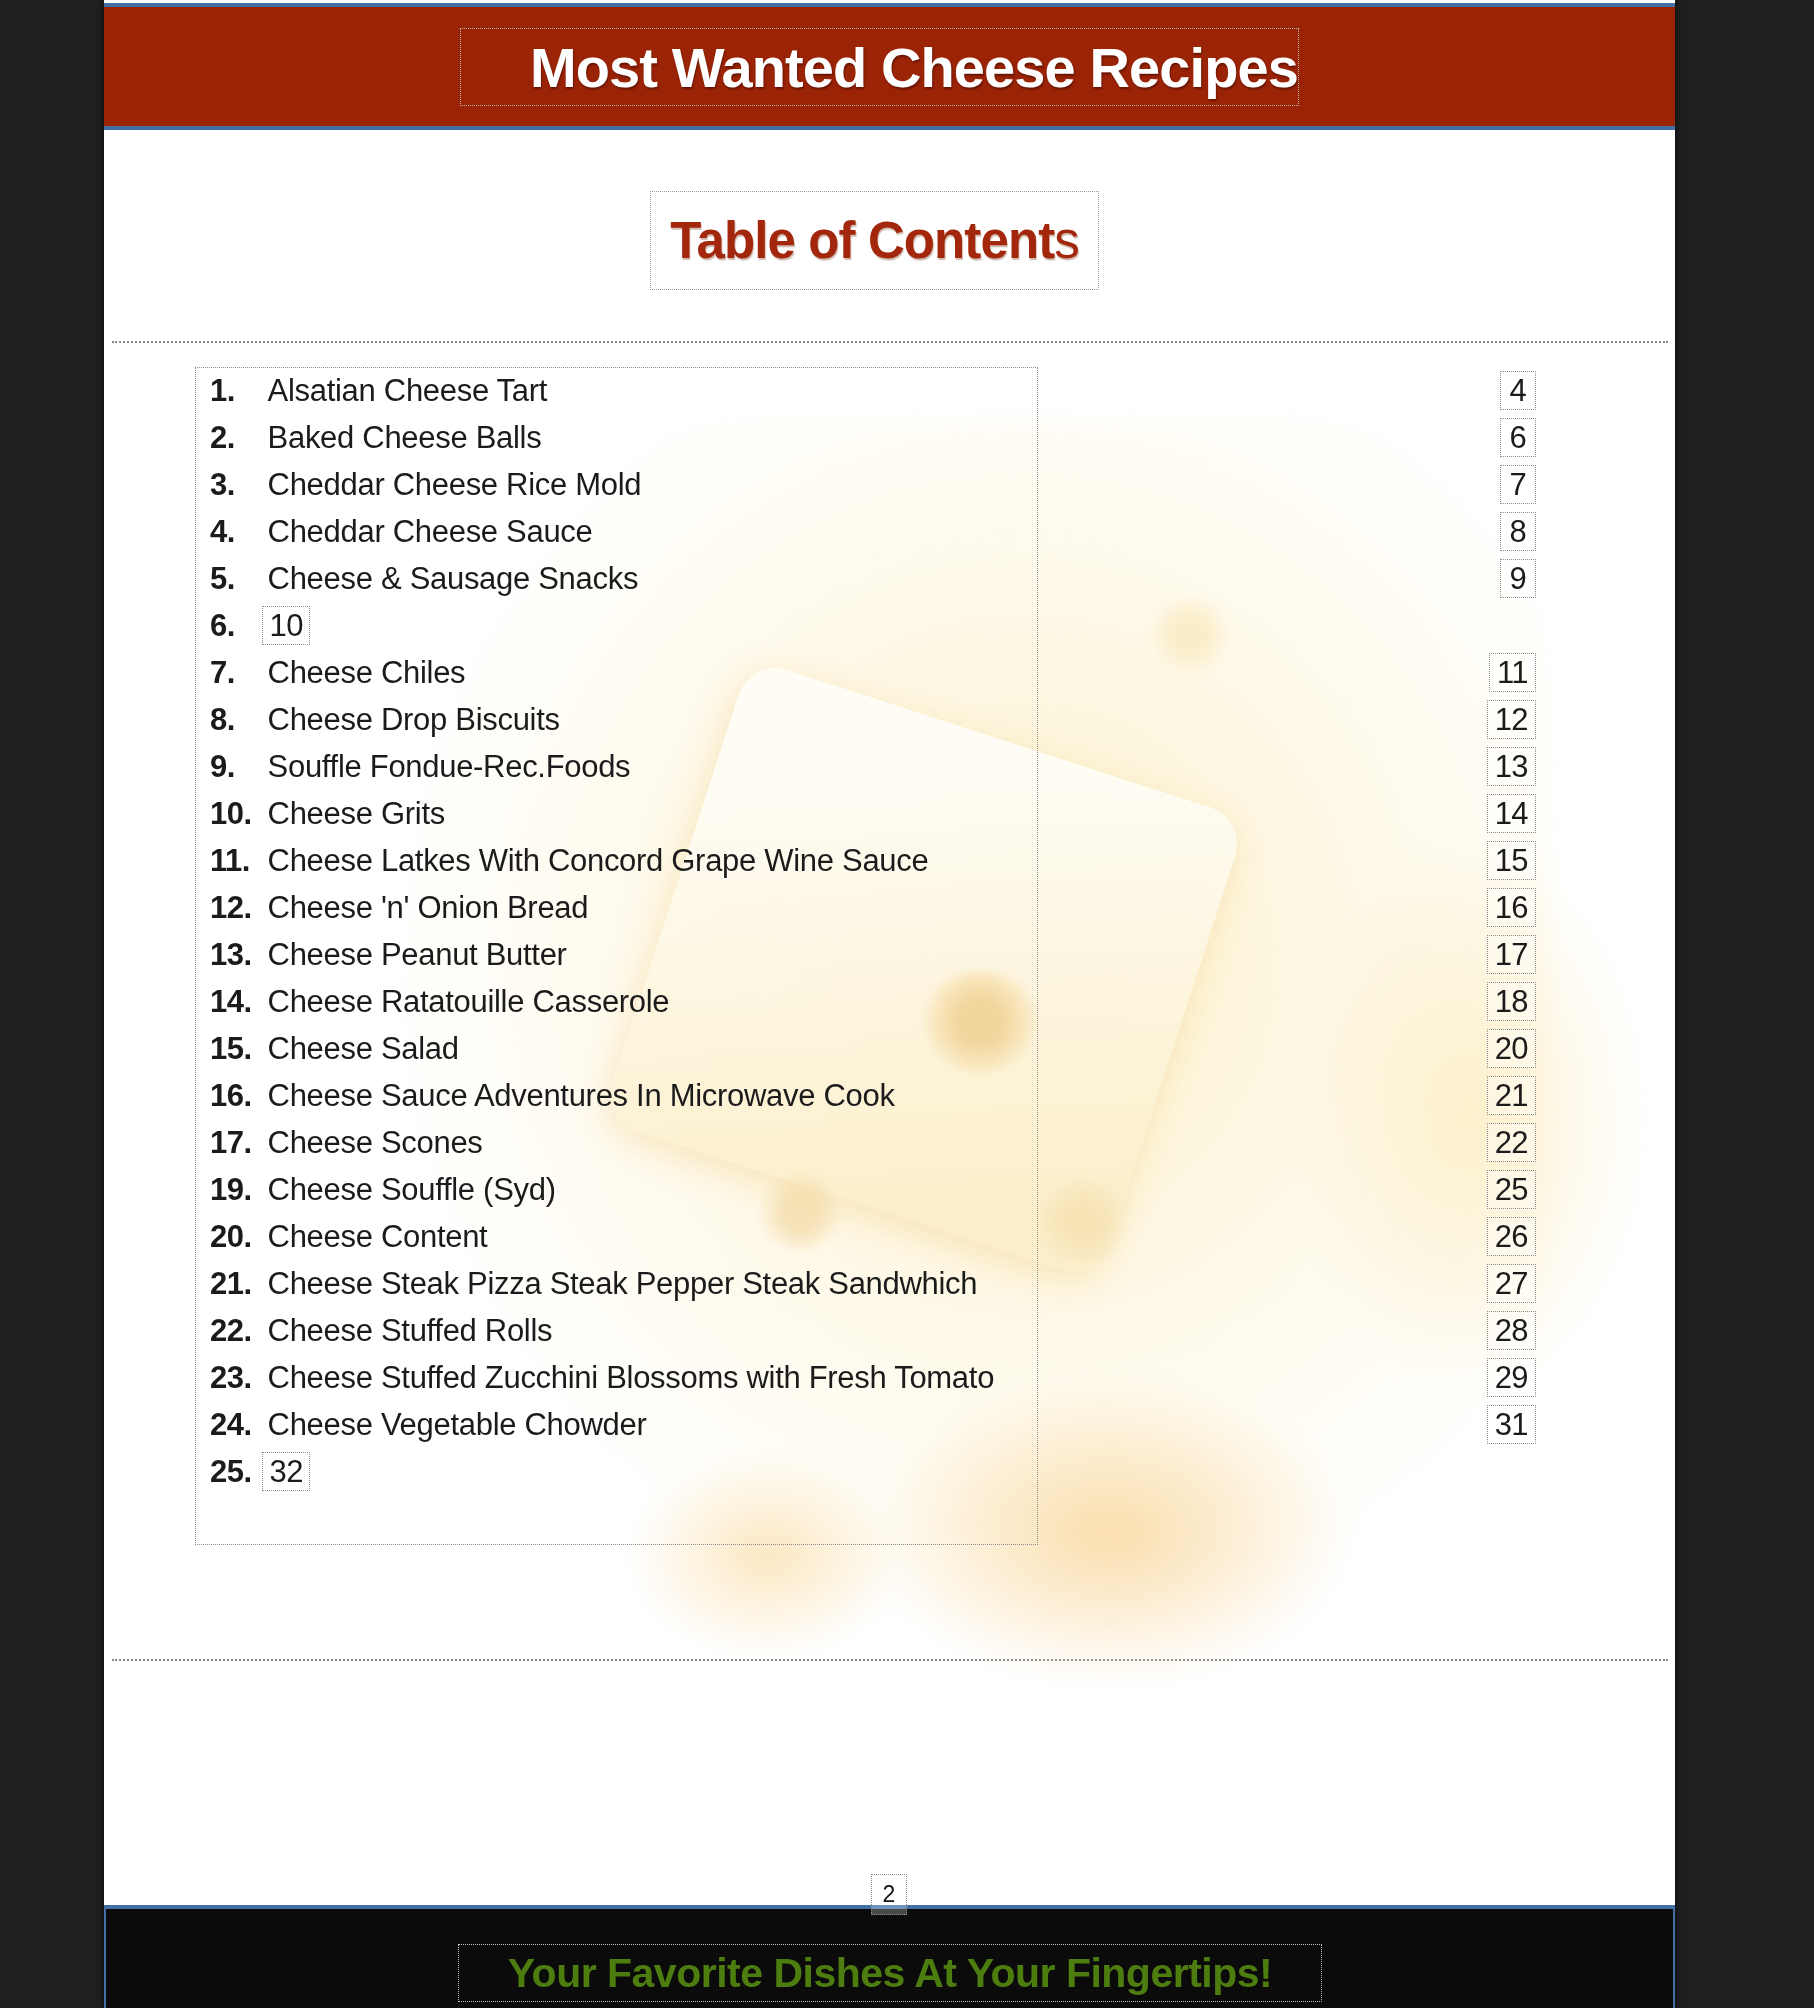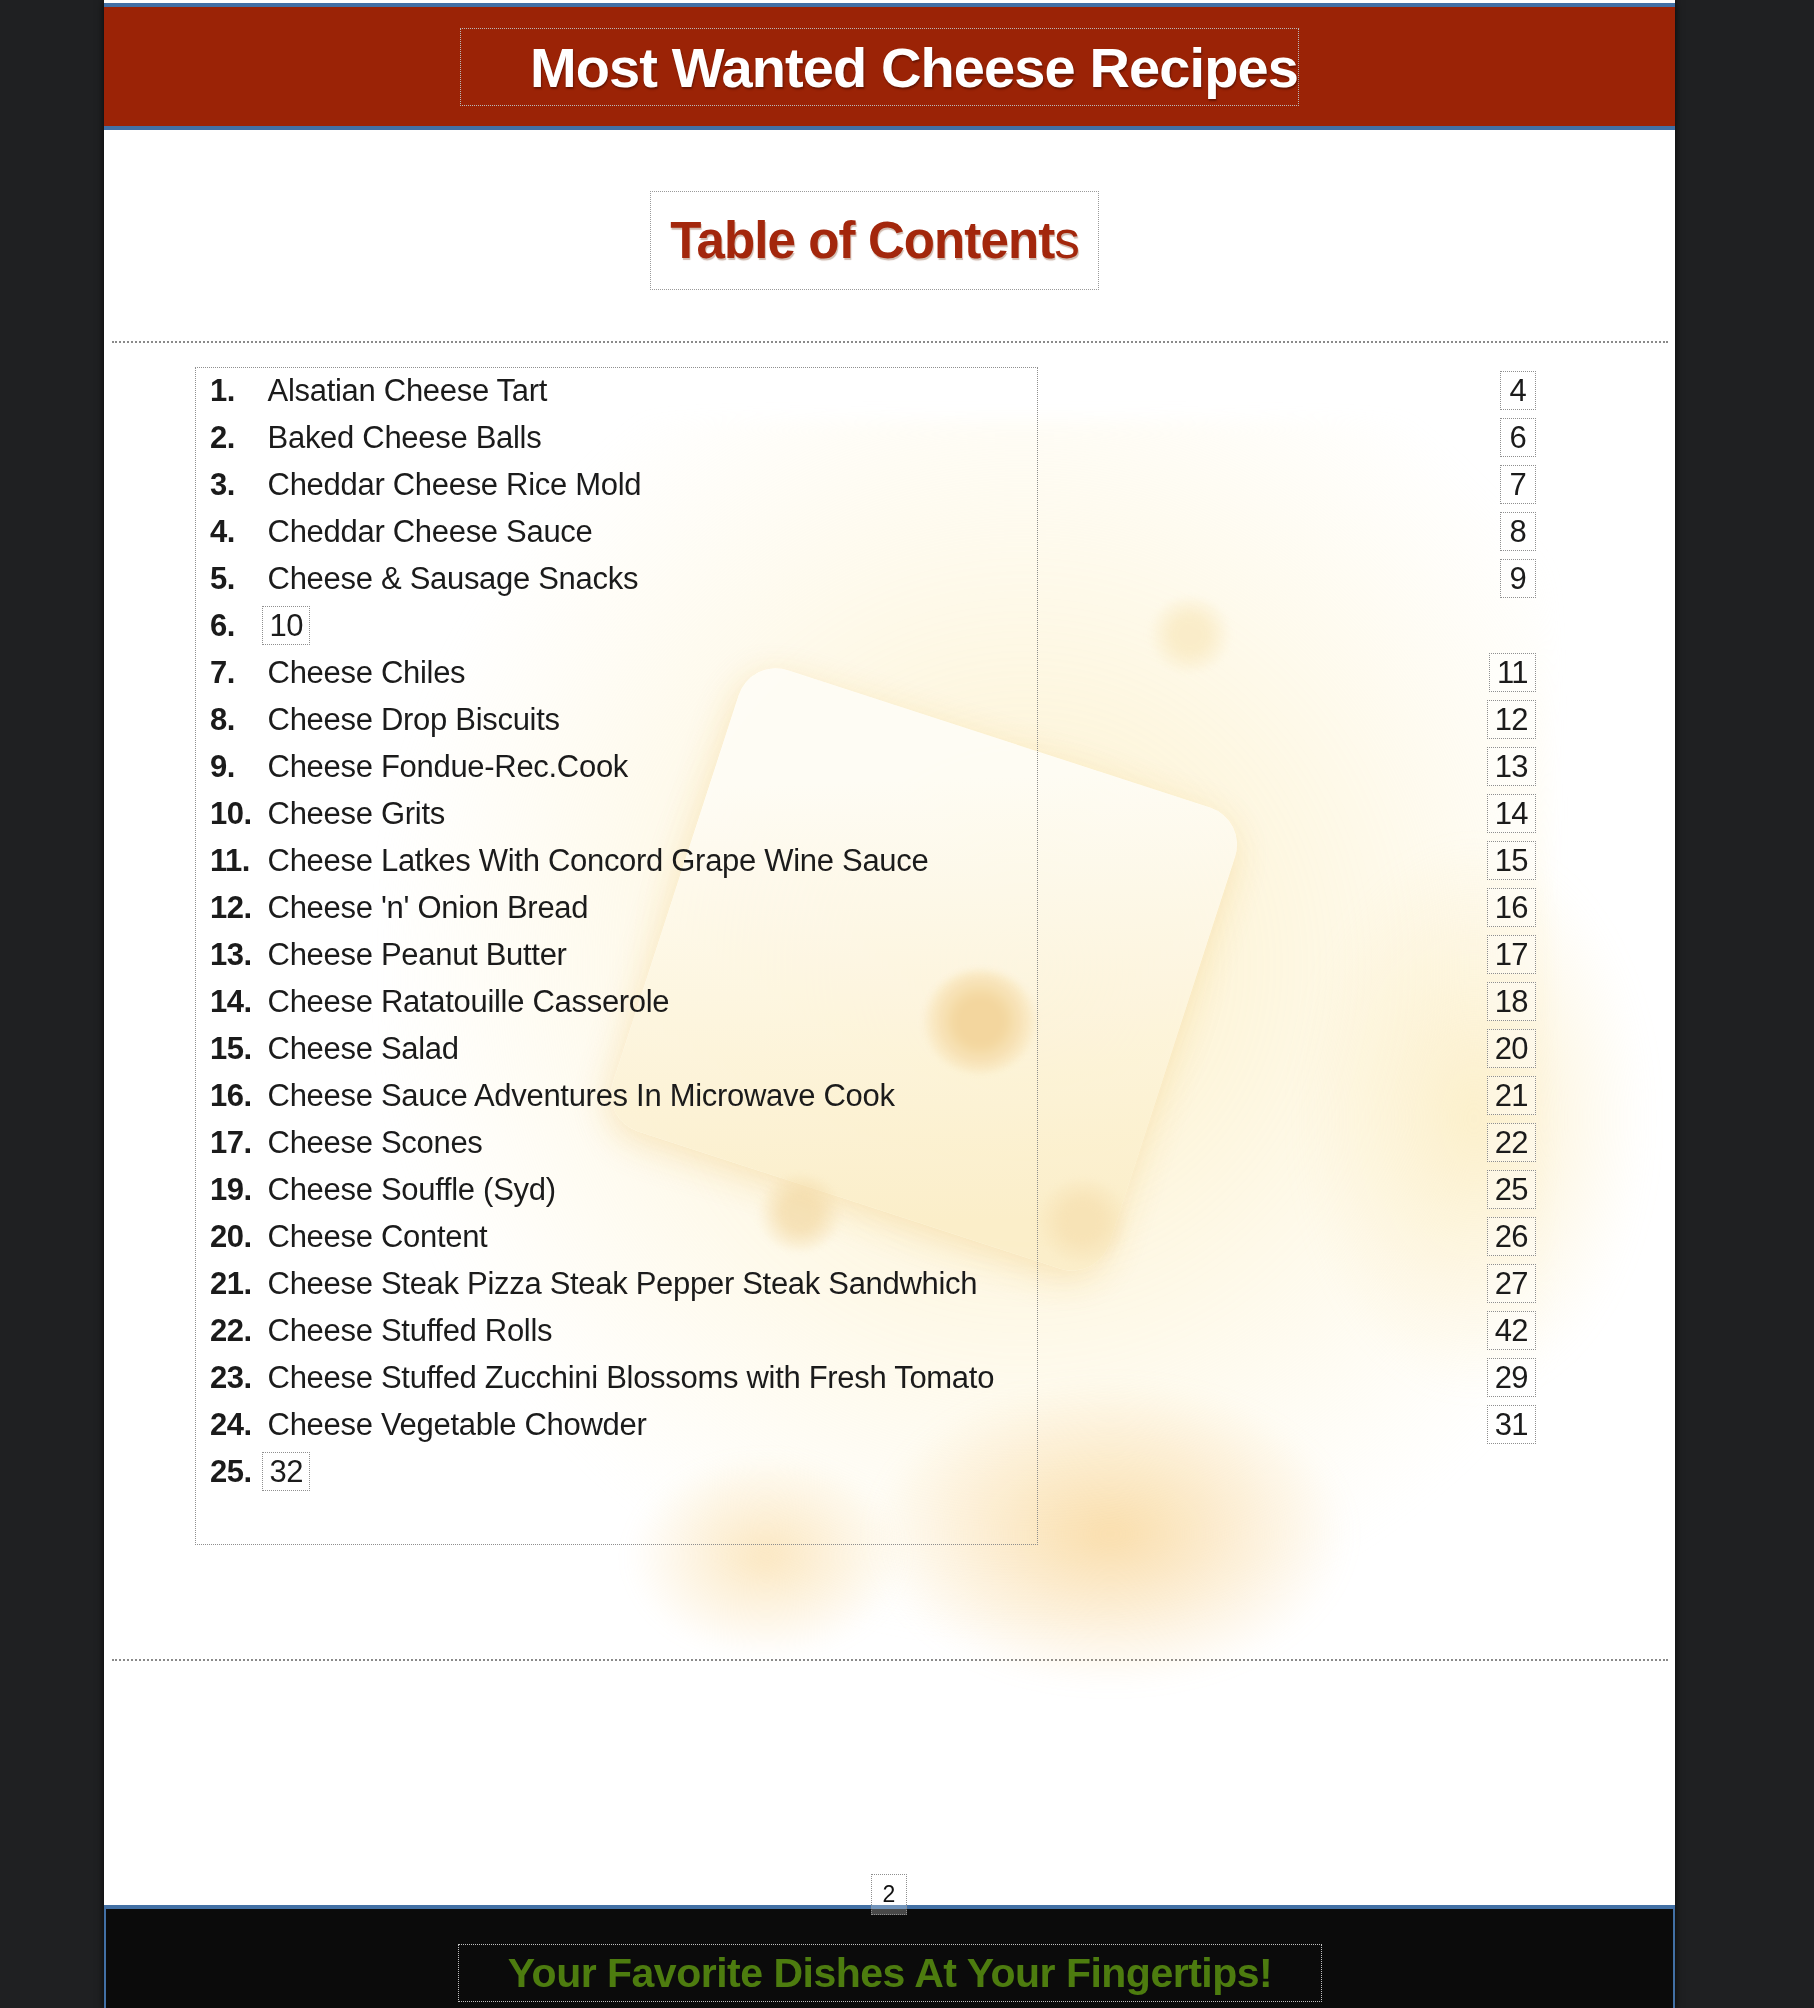--- a/index.html
+++ b/index.html
@@ -172,21 +172,21 @@
       <span class="toc-title">Cheese Chiles</span>
       <span class="toc-pagebox">11</span>
     </div>
       <div class="toc-row">
       <span class="toc-num">8.</span>
       <span class="toc-title">Cheese Drop Biscuits</span>
       <span class="toc-pagebox">12</span>
     </div>
       <div class="toc-row">
       <span class="toc-num">9.</span>
-      <span class="toc-title">Cheese Fondue-Rec.Cook</span>
+      <span class="toc-title">Souffle Fondue-Rec.Foods</span>
       <span class="toc-pagebox">13</span>
     </div>
       <div class="toc-row">
       <span class="toc-num">10.</span>
       <span class="toc-title">Cheese Grits</span>
       <span class="toc-pagebox">14</span>
     </div>
       <div class="toc-row">
       <span class="toc-num">11.</span>
       <span class="toc-title">Cheese Latkes With Concord Grape Wine Sauce</span>
@@ -233,21 +233,21 @@
       <span class="toc-pagebox">26</span>
     </div>
       <div class="toc-row">
       <span class="toc-num">21.</span>
       <span class="toc-title">Cheese Steak  Pizza Steak Pepper Steak Sandwhich</span>
       <span class="toc-pagebox">27</span>
     </div>
       <div class="toc-row">
       <span class="toc-num">22.</span>
       <span class="toc-title">Cheese Stuffed Rolls</span>
-      <span class="toc-pagebox">42</span>
+      <span class="toc-pagebox">28</span>
     </div>
       <div class="toc-row">
       <span class="toc-num">23.</span>
       <span class="toc-title">Cheese Stuffed Zucchini Blossoms with Fresh Tomato</span>
       <span class="toc-pagebox">29</span>
     </div>
       <div class="toc-row">
       <span class="toc-num">24.</span>
       <span class="toc-title">Cheese Vegetable Chowder</span>
       <span class="toc-pagebox">31</span>

